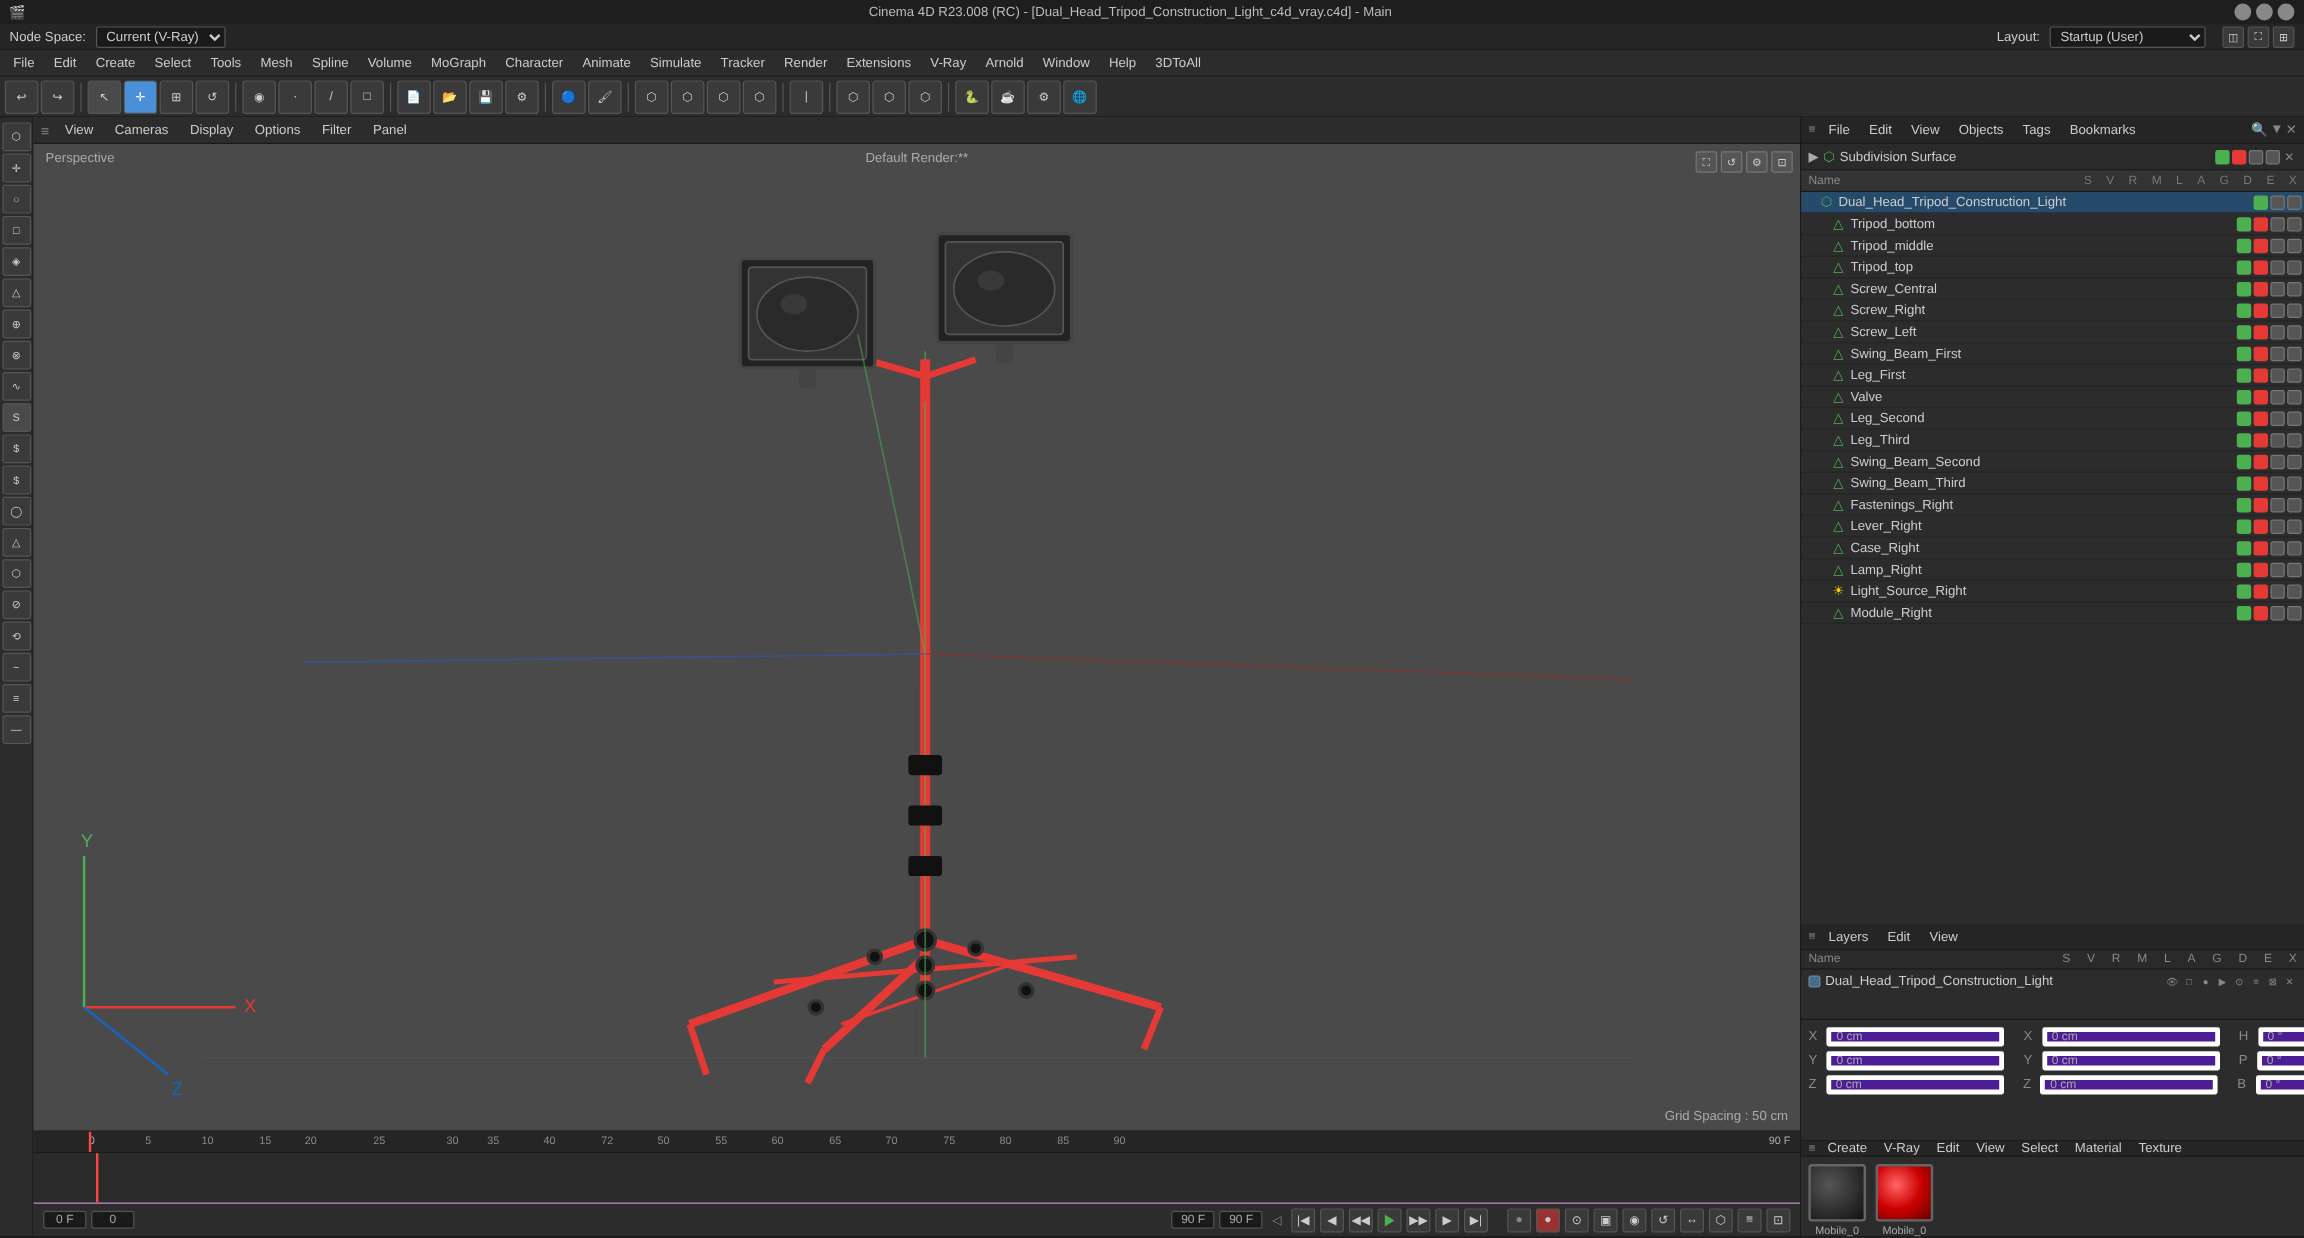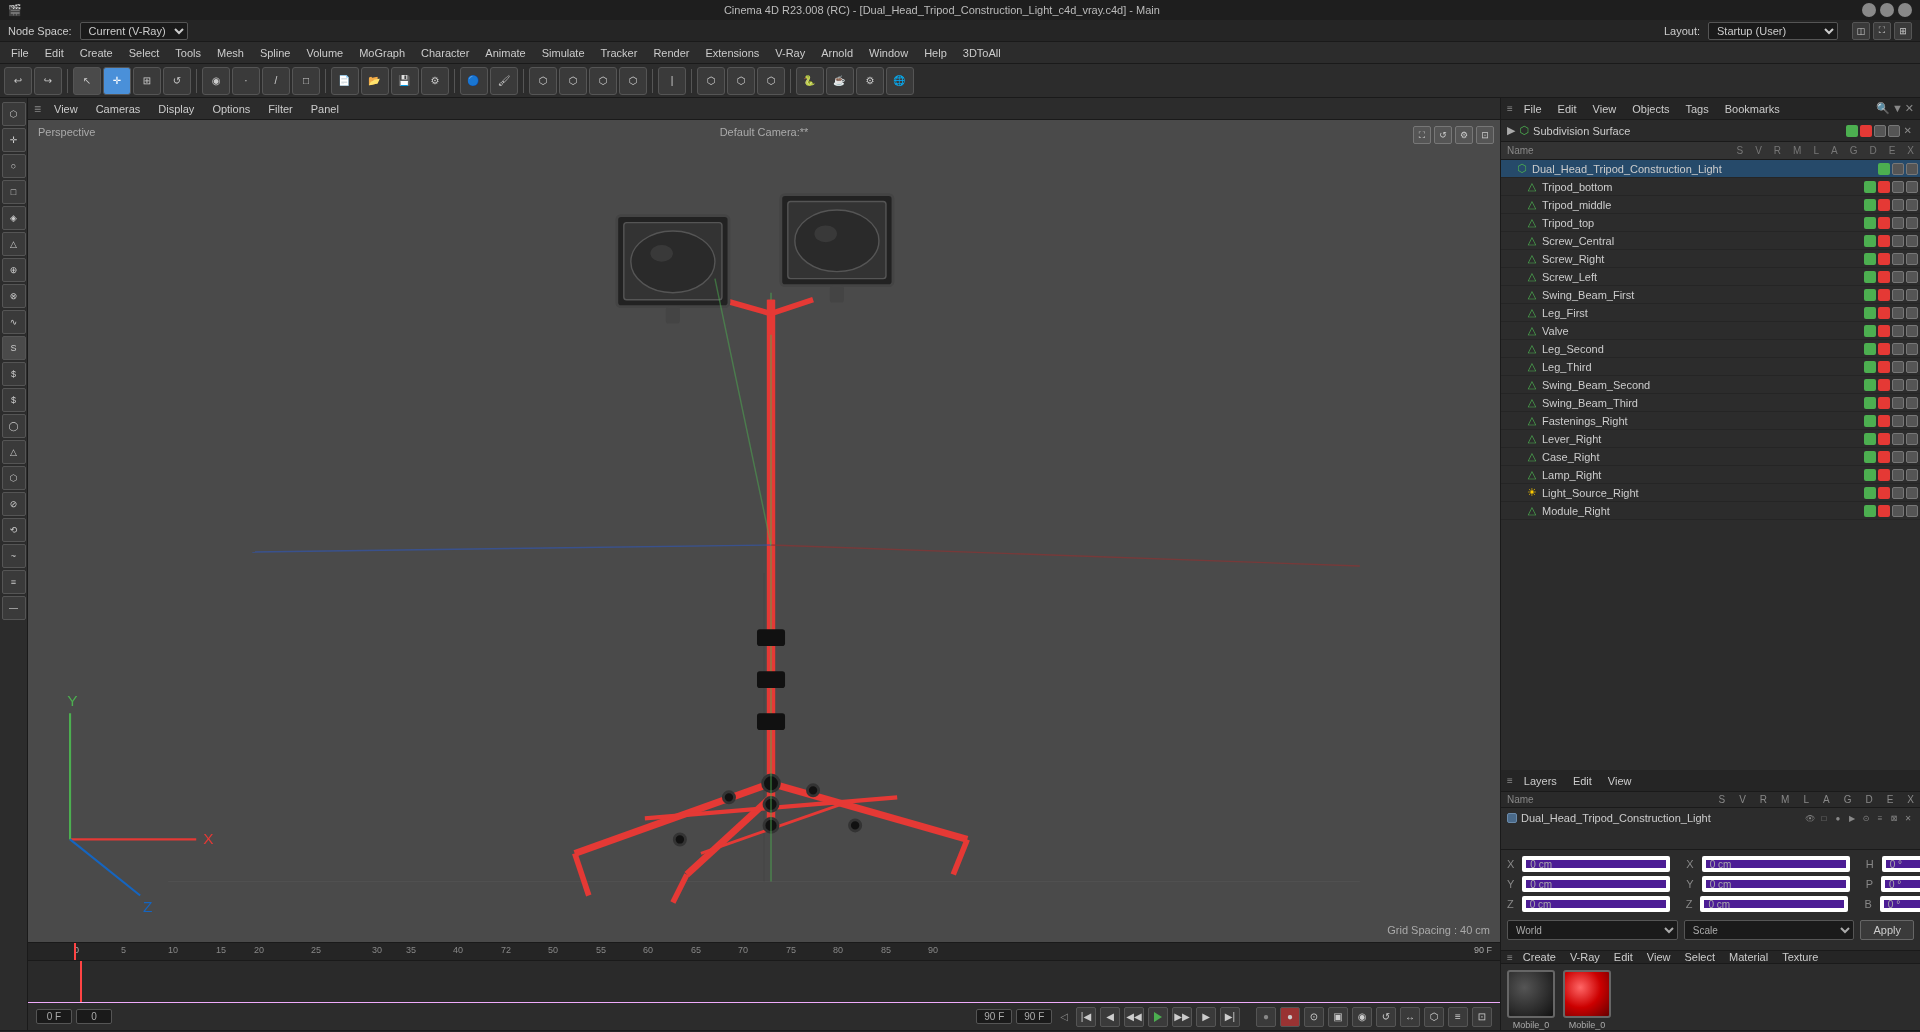--- a/index.html
+++ b/index.html
@@ -321,22 +321,22 @@
       <span class="vp-menu">View</span>
       <span class="vp-menu">Cameras</span>
       <span class="vp-menu">Display</span>
       <span class="vp-menu">Options</span>
       <span class="vp-menu">Filter</span>
       <span class="vp-menu">Panel</span>
     </div>
 
     <div id="viewport">
       <span id="viewport-label">Perspective</span>
-      <span id="camera-label">Default Camera:**</span>
-      <span id="grid-label">Grid Spacing : 40 cm</span>
+      <span id="camera-label">Default Render:**</span>
+      <span id="grid-label">Grid Spacing : 50 cm</span>
 
       <div id="viewport-controls">
         <div class="vp-ctrl-btn">⛶</div>
         <div class="vp-ctrl-btn">↺</div>
         <div class="vp-ctrl-btn">⚙</div>
         <div class="vp-ctrl-btn">⊡</div>
       </div>
 
       
       <svg id="scene-svg" viewBox="0 0 1050 540" xmlns="http://www.w3.org/2000/svg">
@@ -815,29 +815,20 @@
       <div class="coord-row">
         <span class="coord-label">Z</span>
         <input class="coord-input" value="0 cm" style="">
         <span class="coord-sep"></span>
         <span class="coord-label">Z</span>
         <input class="coord-input" value="0 cm" style="">
         <span class="coord-sep"></span>
         <span class="coord-label">B</span>
         <input class="coord-input" value="0 °" style="">
       </div>
-      <div id="coord-buttons">
-        <select class="coord-dropdown">
-          <option>World</option>
-        </select>
-        <select class="coord-dropdown">
-          <option>Scale</option>
-        </select>
-        <button class="apply-btn">Apply</button>
-      </div>
     </div>
 
     <div id="material-bar">
       <div id="material-header">
         <span style="color:#888;font-size:10px;">≡</span>
         <span class="hdr-menu">Create</span>
         <span class="hdr-menu">V-Ray</span>
         <span class="hdr-menu">Edit</span>
         <span class="hdr-menu">View</span>
         <span class="hdr-menu">Select</span>

